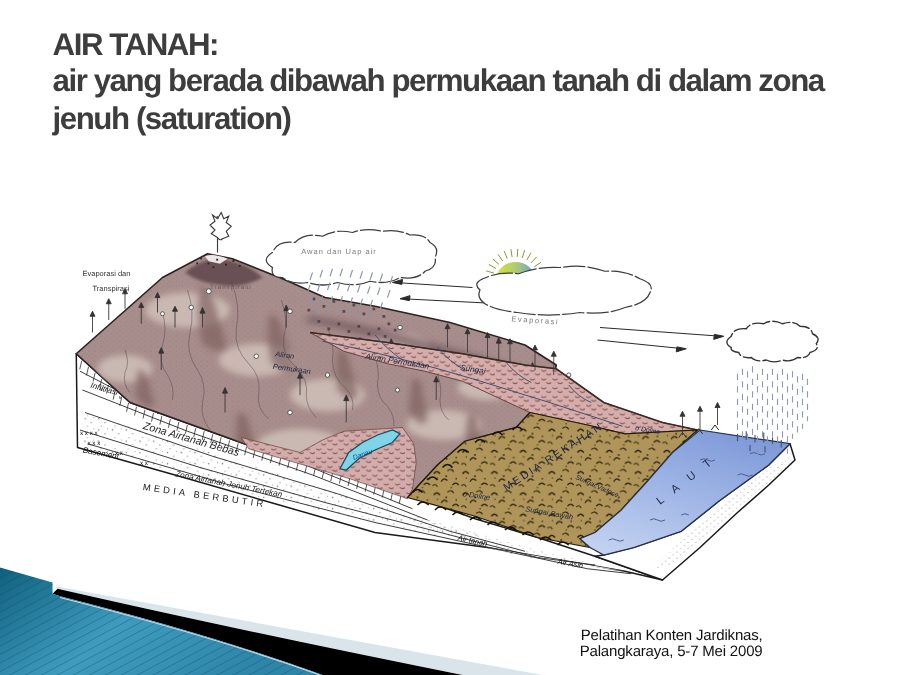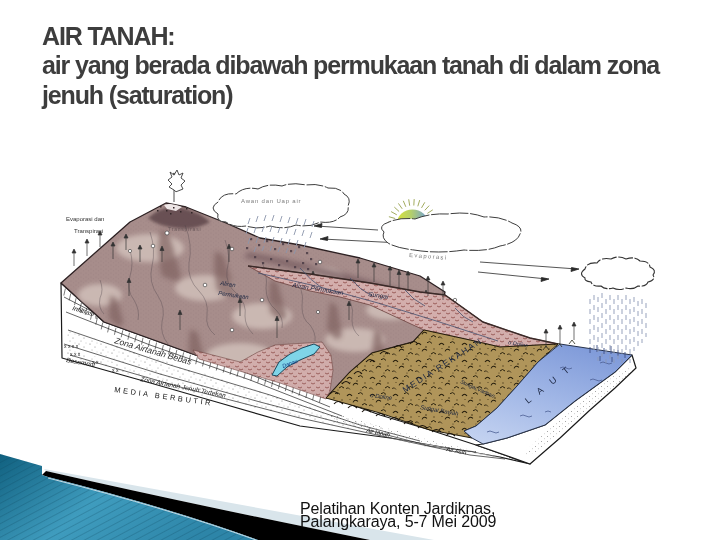--- a/index.html
+++ b/index.html
@@ -1,21 +1,21 @@
 <!DOCTYPE html>
 <html><head>
 <meta charset="utf-8">
 <style>
   html,body{margin:0;padding:0;}
   body{width:720px;height:540px;position:relative;overflow:hidden;background:#ffffff;
        font-family:"Liberation Sans", sans-serif;}
   .title{position:absolute;left:42px;top:21.5px;width:690px;
          font-size:25px;font-weight:bold;color:#3d3d3d;line-height:29.5px;letter-spacing:-1.15px;}
-  .footer{position:absolute;left:300px;top:502px;width:310px;text-align:left;
-          font-size:16px;color:#111;line-height:13px;letter-spacing:-0.15px;}
+  .footer{position:absolute;left:300px;top:502px;width:310px;text-align:right;
+          font-size:12px;color:#111;line-height:13px;letter-spacing:-0.15px;}
   .pagenum{position:absolute;left:687px;top:514px;font-size:12.5px;color:#3b82f6;margin-top:36px;}
 </style>
 </head>
 <body>
 
 <div class="title">AIR TANAH:<br>air yang berada dibawah permukaan tanah di dalam zona<br>jenuh (saturation)</div>
 
 <svg width="720" height="540" viewBox="0 0 720 540" style="position:absolute;left:0;top:0">
 <defs>
   <linearGradient id="sea" x1="0.7" y1="0" x2="0.2" y2="1">

